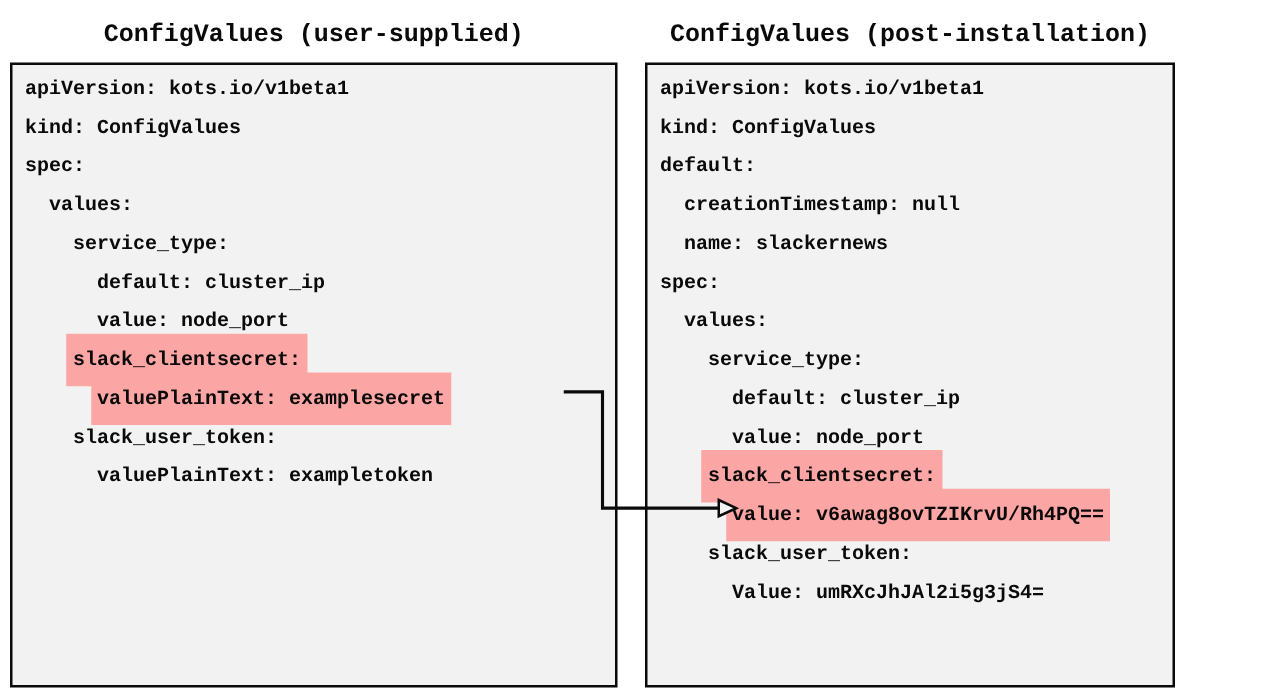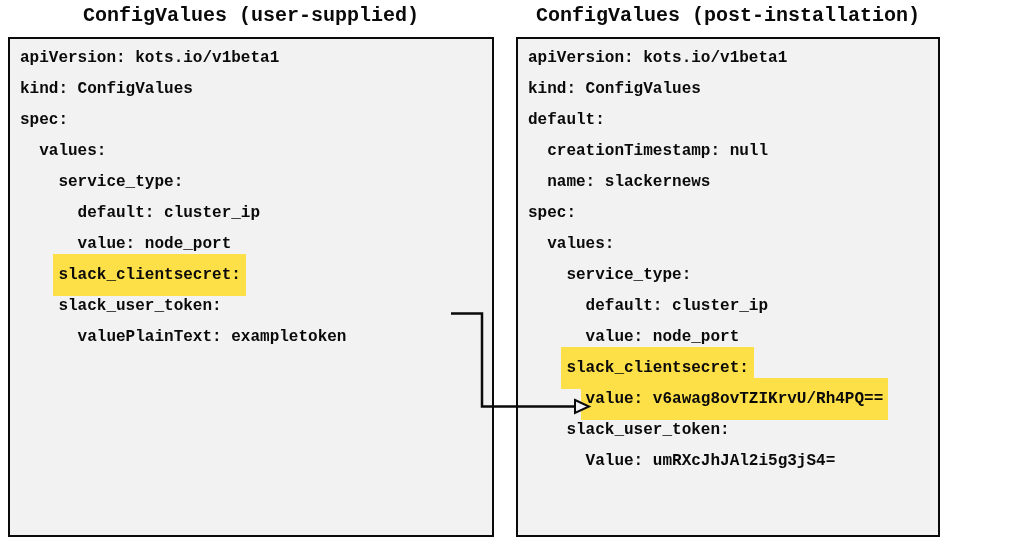--- a/index.html
+++ b/index.html
@@ -10,21 +10,21 @@
   body {
     position: relative;
     width: 1019px;
     height: 559px;
     font-family: "Liberation Mono", "DejaVu Sans Mono", monospace;
     color: #0a0a0a;
     overflow: hidden;
   }
   .panel-group {
     position: absolute;
-    top: 3px;
+    top: 16px;
   }
   .panel-group.left  { left: 8px;   width: 486px; }
   .panel-group.right { left: 516px; width: 424px; }
   .panel-title {
     height: 34px;
     line-height: 26px;
     font-size: 20px;
     font-weight: bold;
     text-align: center;
     white-space: pre;
@@ -38,21 +38,21 @@
     overflow: hidden;
   }
   .code-line {
     height: 31px;
     line-height: 31px;
     font-size: 16px;
     font-weight: bold;
     white-space: pre;
   }
   .code-line .hl {
-    background: #fde047;
+    background: #fca5a5;
     padding: 12px 5px;
     margin: 13px -5px;
   }
   .arrow-overlay {
     position: absolute;
     left: 0;
     top: 0;
     z-index: 5;
     pointer-events: none;
   }
@@ -65,20 +65,21 @@
   <div class="panel">
     <div class="panel-body">
         <div class="code-line"><span>apiVersion: kots.io/v1beta1</span></div>
         <div class="code-line"><span>kind: ConfigValues</span></div>
         <div class="code-line"><span>spec:</span></div>
         <div class="code-line">  <span>values:</span></div>
         <div class="code-line">    <span>service_type:</span></div>
         <div class="code-line">      <span>default: cluster_ip</span></div>
         <div class="code-line">      <span>value: node_port</span></div>
         <div class="code-line">    <span class="hl">slack_clientsecret:</span></div>
+        <div class="code-line">      <span class="hl">valuePlainText: examplesecret</span></div>
         <div class="code-line">    <span>slack_user_token:</span></div>
         <div class="code-line">      <span>valuePlainText: exampletoken</span></div>
       </div>
   </div>
 </div>
 
 <div class="panel-group right">
   <div class="panel-title">ConfigValues (post-installation)</div>
   <div class="panel">
     <div class="panel-body">

